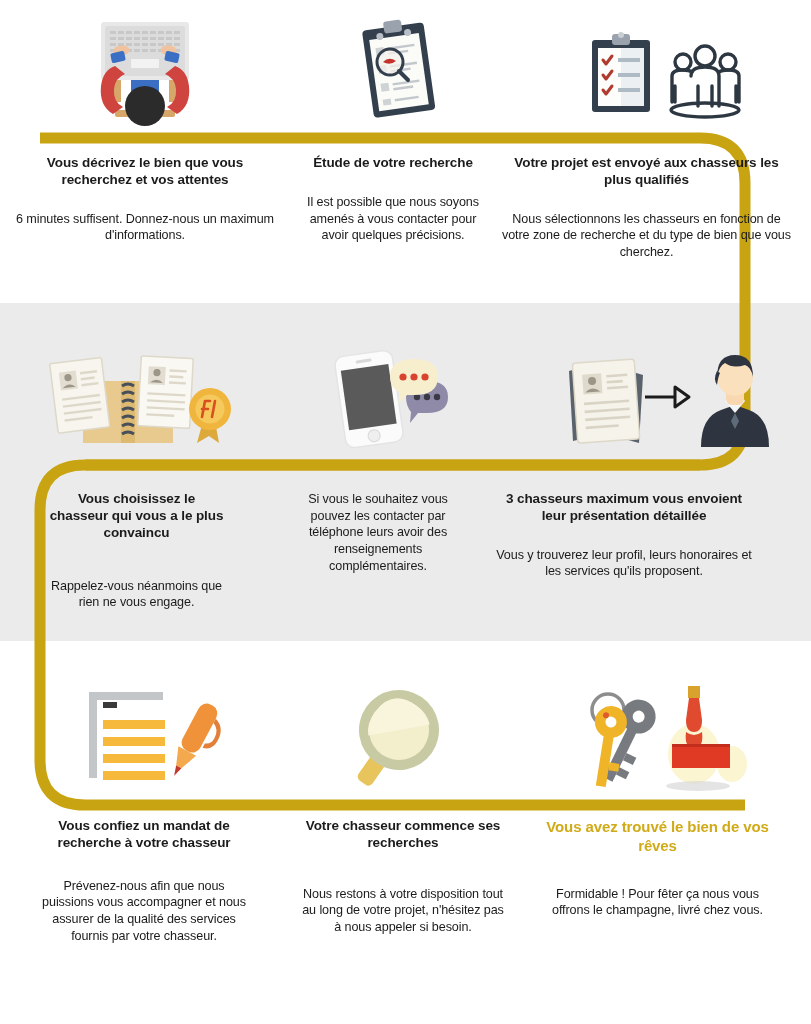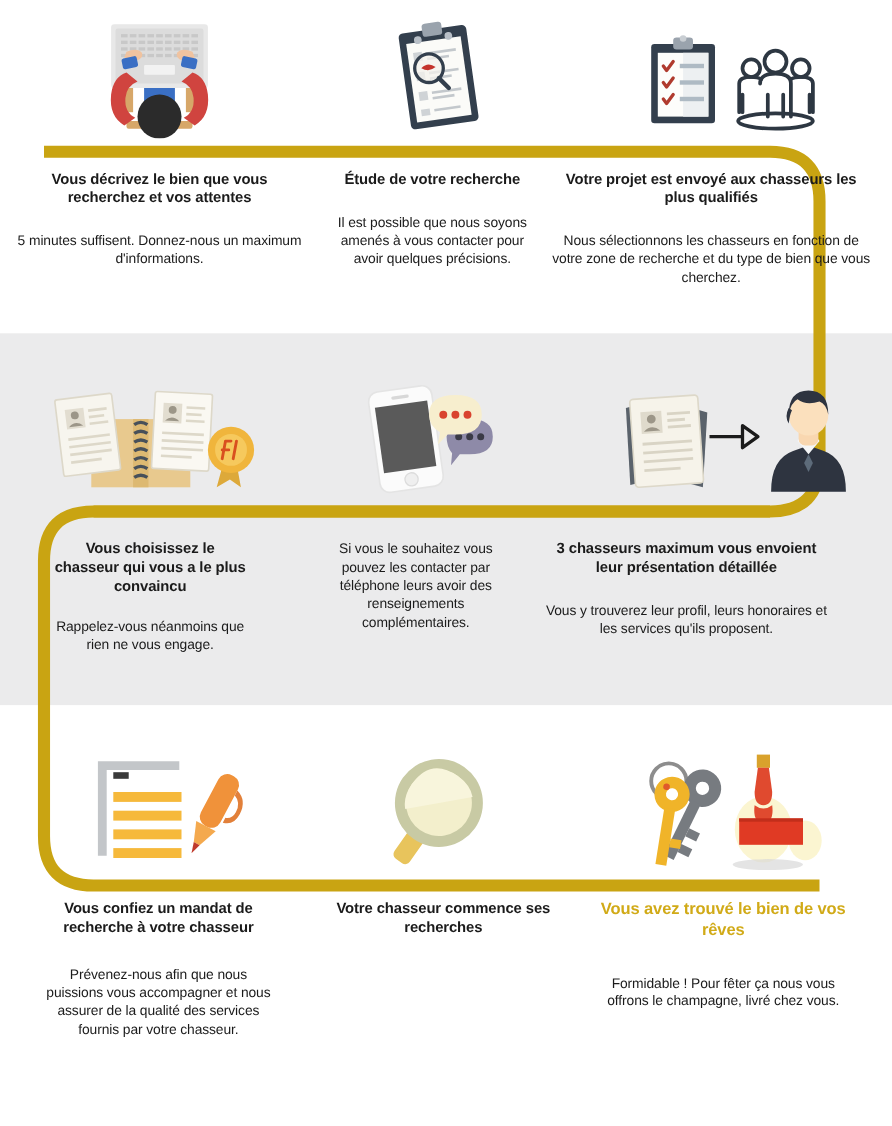--- a/index.html
+++ b/index.html
@@ -190,21 +190,21 @@
 
             <ellipse cx="129" cy="92" rx="34" ry="7"></ellipse>
           </g>
         </svg>
       </div>
     </div>
 
     <div class="texts" style="top:155px;">
       <div class="tcol" style="width:290px;padding:0 14px;box-sizing:border-box;">
         <div class="headline">Vous décrivez le bien que vous recherchez et vos attentes</div>
-        <div class="body-txt" style="margin-top:22px;">5 minutes suffisent.
+        <div class="body-txt" style="margin-top:22px;">6 minutes suffisent.
 Donnez-nous un maximum d'informations.</div>
       </div>
       <div class="tcol" style="width:206px;padding:0 16px;box-sizing:border-box;">
         <div class="headline">Étude de votre recherche</div>
         <div class="body-txt" style="margin-top:22px;">Il est possible que nous soyons amenés à vous contacter pour avoir quelques précisions.</div>
       </div>
       <div class="tcol" style="width:305px;padding:0 10px 0 6px;box-sizing:border-box;">
         <div class="headline">Votre projet est envoyé aux chasseurs les plus qualifiés</div>
         <div class="body-txt" style="margin-top:22px;">Nous sélectionnons les chasseurs  en fonction de votre zone de recherche et du type de bien que vous cherchez.</div>
       </div>
@@ -332,21 +332,21 @@
             <path d="M18 26 q0 -22 18 -22 q18 0 18 22 q-2 -10 -8 -12 q-12 4 -20 -2 q-6 3 -8 14 z" fill="#2e3440"></path>
             <path d="M18 20 q-4 8 0 14 q1 -8 3 -12 z" fill="#2e3440"></path>
           </g>
         </svg>
       </div>
     </div>
 
     <div class="texts" style="top:188px;">
       <div class="tcol" style="width:285px;padding:0 60px 0 48px;box-sizing:border-box;align-items:flex-end;">
         <div class="headline">Vous choisissez le chasseur qui vous a le plus convaincu</div>
-        <div class="body-txt" style="margin-top:20px;">Rappelez-vous néanmoins que rien ne vous engage.</div>
+        <div class="body-txt" style="margin-top:36px;">Rappelez-vous néanmoins que rien ne vous engage.</div>
       </div>
       <div class="tcol" style="width:186px;padding:0 6px;box-sizing:border-box;">
         <div class="body-txt">Si vous le souhaitez vous pouvez les contacter par téléphone leurs avoir des renseignements complémentaires.</div>
       </div>
       <div class="tcol" style="width:340px;padding:0 56px 0 22px;box-sizing:border-box;">
         <div class="headline">3 chasseurs maximum vous envoient leur présentation détaillée</div>
         <div class="body-txt" style="margin-top:22px;">Vous y trouverez leur profil, leurs honoraires et les services qu'ils proposent.</div>
       </div>
     </div>
   </div>
@@ -422,20 +422,21 @@
       </div>
     </div>
 
     <div class="texts" style="top:196px;">
       <div class="tcol" style="width:290px;padding:0 42px 0 40px;box-sizing:border-box;">
         <div class="headline">Vous confiez un mandat de recherche à votre chasseur</div>
         <div class="body-txt" style="margin-top:26px;">Prévenez-nous afin que nous puissions vous accompagner et nous assurer de la qualité des services fournis par votre chasseur.</div>
       </div>
       <div class="tcol" style="width:226px;padding:0 12px;box-sizing:border-box;">
         <div class="headline">Votre chasseur commence ses recherches</div>
+        <div class="body-txt" style="margin-top:34px;">Nous restons à votre disposition tout au long de votre projet, n'hésitez pas à nous appeler si besoin.</div>
       </div>
       <div class="tcol" style="width:295px;padding:0 42px 0 30px;box-sizing:border-box;">
         <div class="headline gold-text" style="font-size:15px;">Vous avez trouvé le bien de vos rêves</div>
         <div class="body-txt" style="margin-top:30px;">Formidable ! Pour fêter ça nous vous offrons le champagne, livré chez vous.</div>
       </div>
     </div>
   </div>
 
 </div>
 

